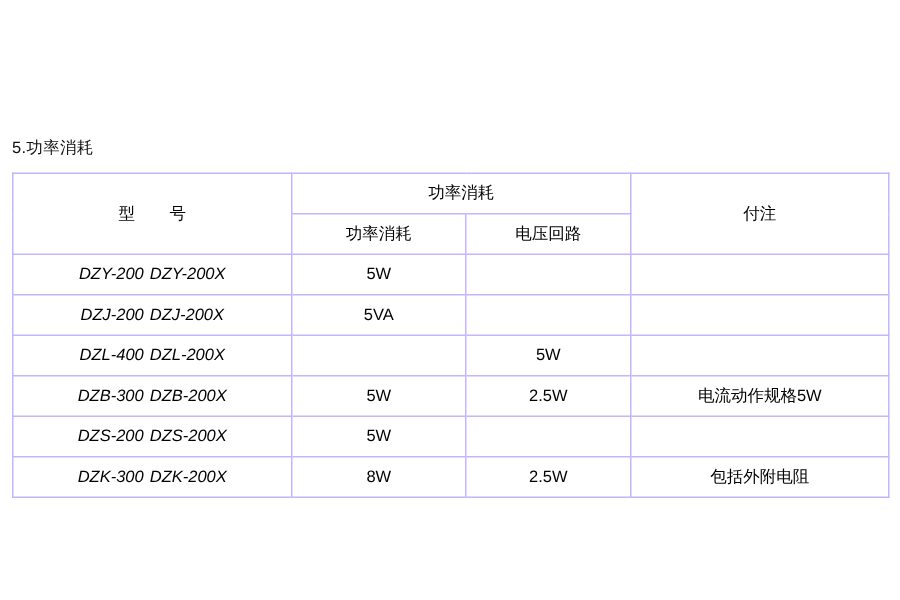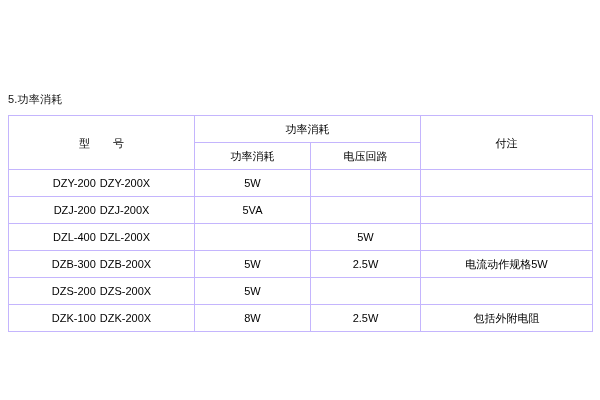--- a/index.html
+++ b/index.html
@@ -58,20 +58,21 @@
   .col-note  { width: 172px; }
 
   .model-cell {
     display: flex;
     justify-content: center;
     align-items: center;
     gap: 4px;
     height: 26px;
     padding: 0 6px;
     box-sizing: border-box;
+    font-style: italic;
   }
   .model-cell span {
     white-space: nowrap;
   }
   .hdr-model {
     letter-spacing: 6px;
     padding-left: 6px;
   }
   .hdr-tall {
     height: 52px;
@@ -158,21 +159,21 @@
               <span>DZS-200X</span>
             </div>
           </td>
           <td>5W</td>
           <td class="empty-cell"></td>
           <td class="empty-cell"></td>
         </tr>
         <tr>
           <td>
             <div class="model-cell">
-              <span>DZK-100</span>
+              <span>DZK-300</span>
               <span>DZK-200X</span>
             </div>
           </td>
           <td>8W</td>
           <td>2.5W</td>
           <td>包括外附电阻</td>
         </tr>
       </tbody>
     </table>
   </div>

